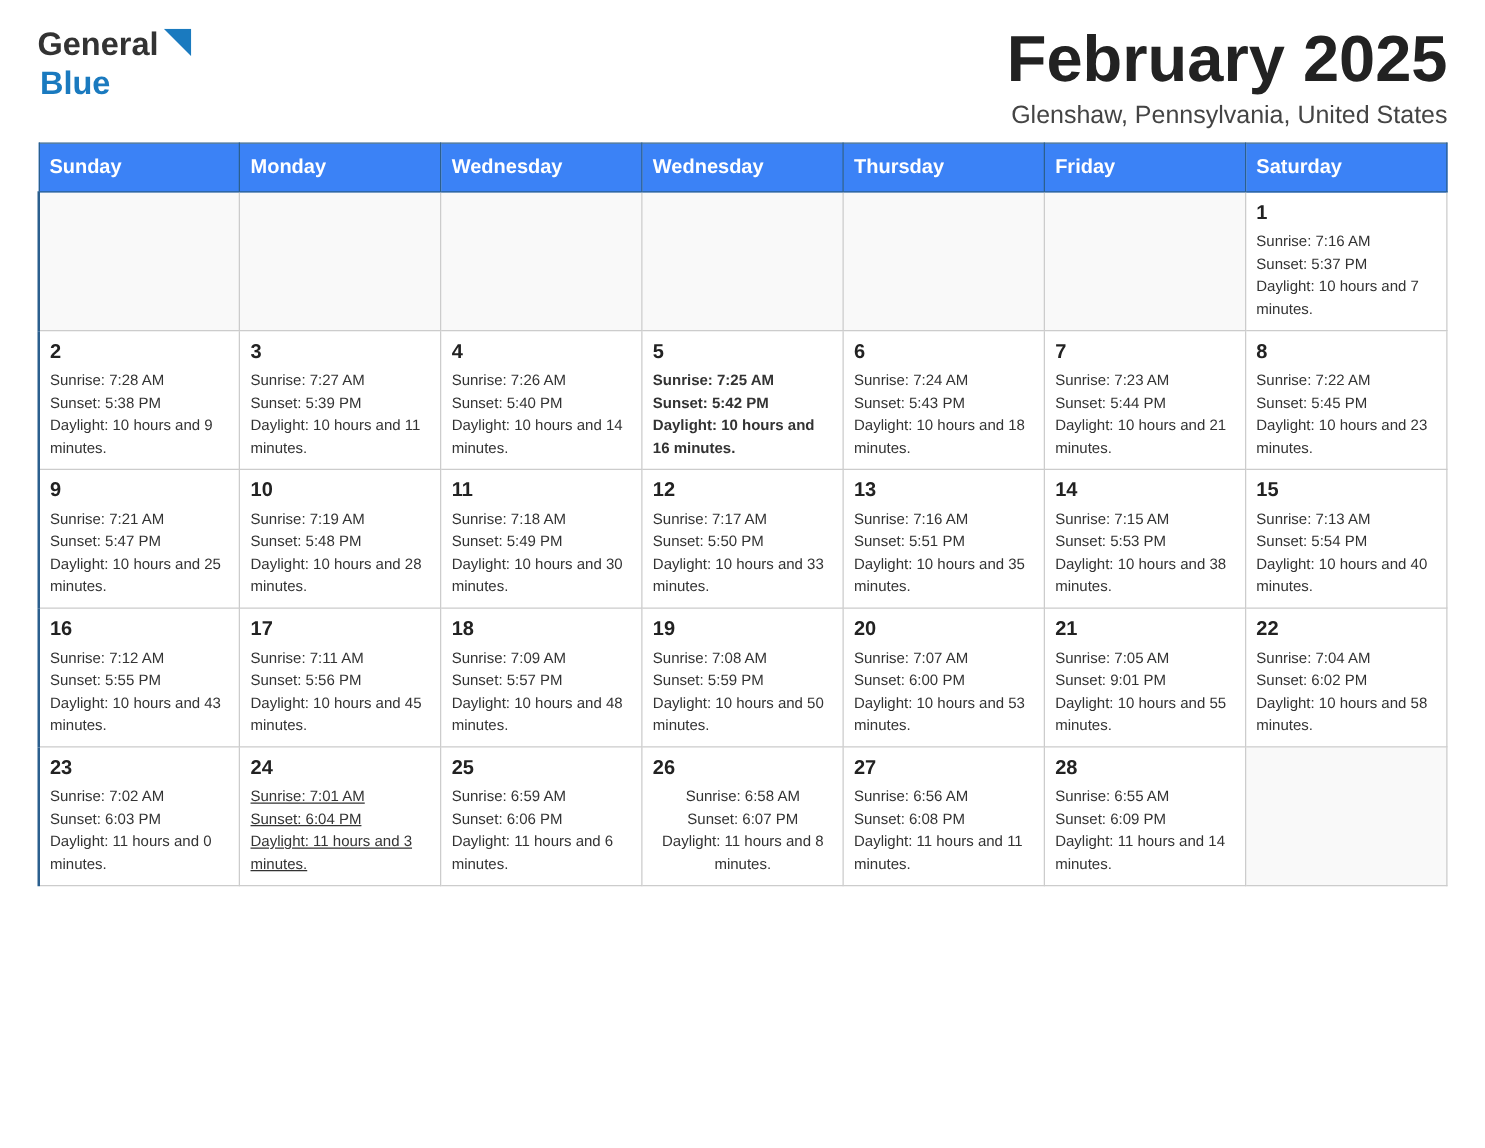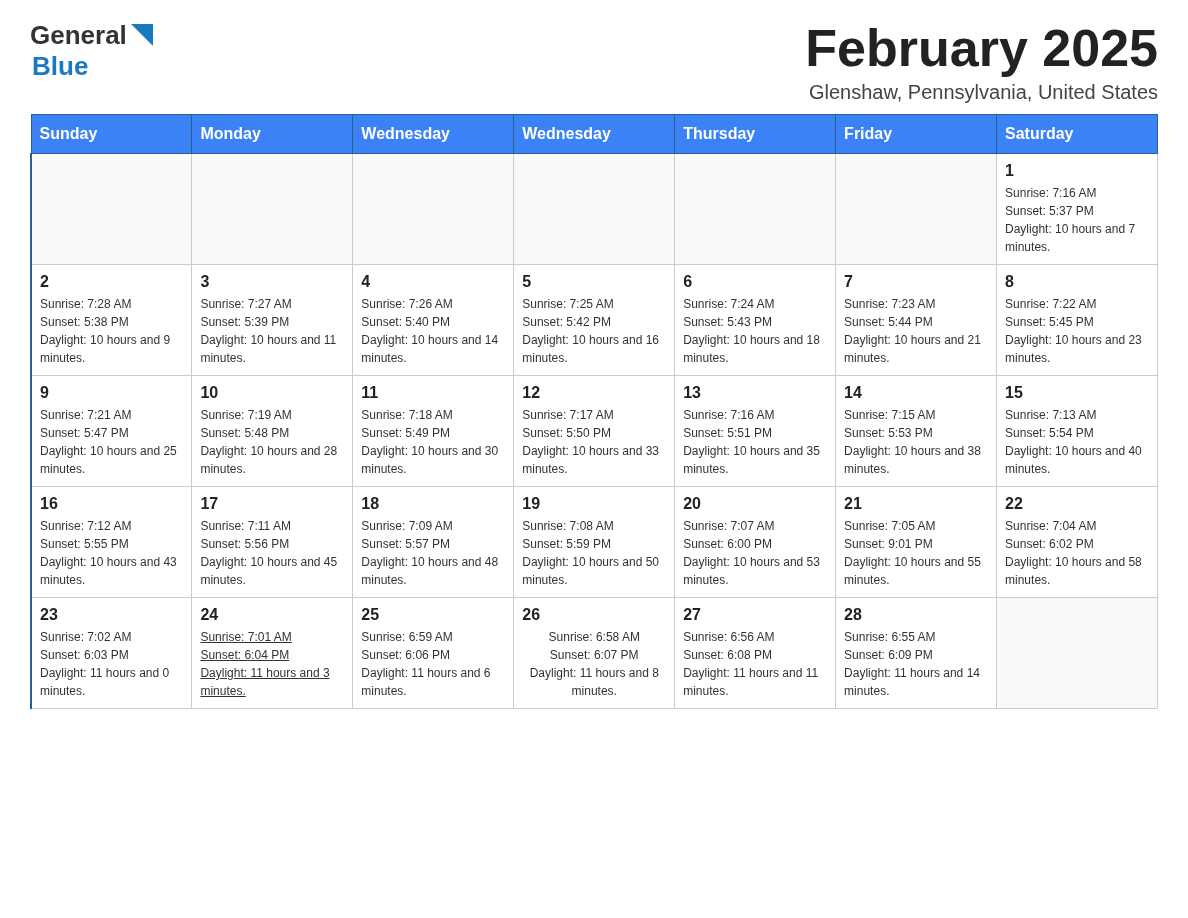--- a/index.html
+++ b/index.html
@@ -149,21 +149,21 @@
 Daylight: 10 hours and 11 minutes.</div>
         </td>
         <td>
           <div class="day-number">4</div>
           <div class="day-info" style="white-space: pre-line;">Sunrise: 7:26 AM
 Sunset: 5:40 PM
 Daylight: 10 hours and 14 minutes.</div>
         </td>
         <td>
           <div class="day-number">5</div>
-          <div class="day-info" style="white-space: pre-line;">Sunrise: 7:25 AM
+          <div class="day-info" style="white-space: pre-line; font-weight: bold;">Sunrise: 7:25 AM
 Sunset: 5:42 PM
 Daylight: 10 hours and 16 minutes.</div>
         </td>
         <td>
           <div class="day-number">6</div>
           <div class="day-info" style="white-space: pre-line;">Sunrise: 7:24 AM
 Sunset: 5:43 PM
 Daylight: 10 hours and 18 minutes.</div>
         </td>
         <td>

